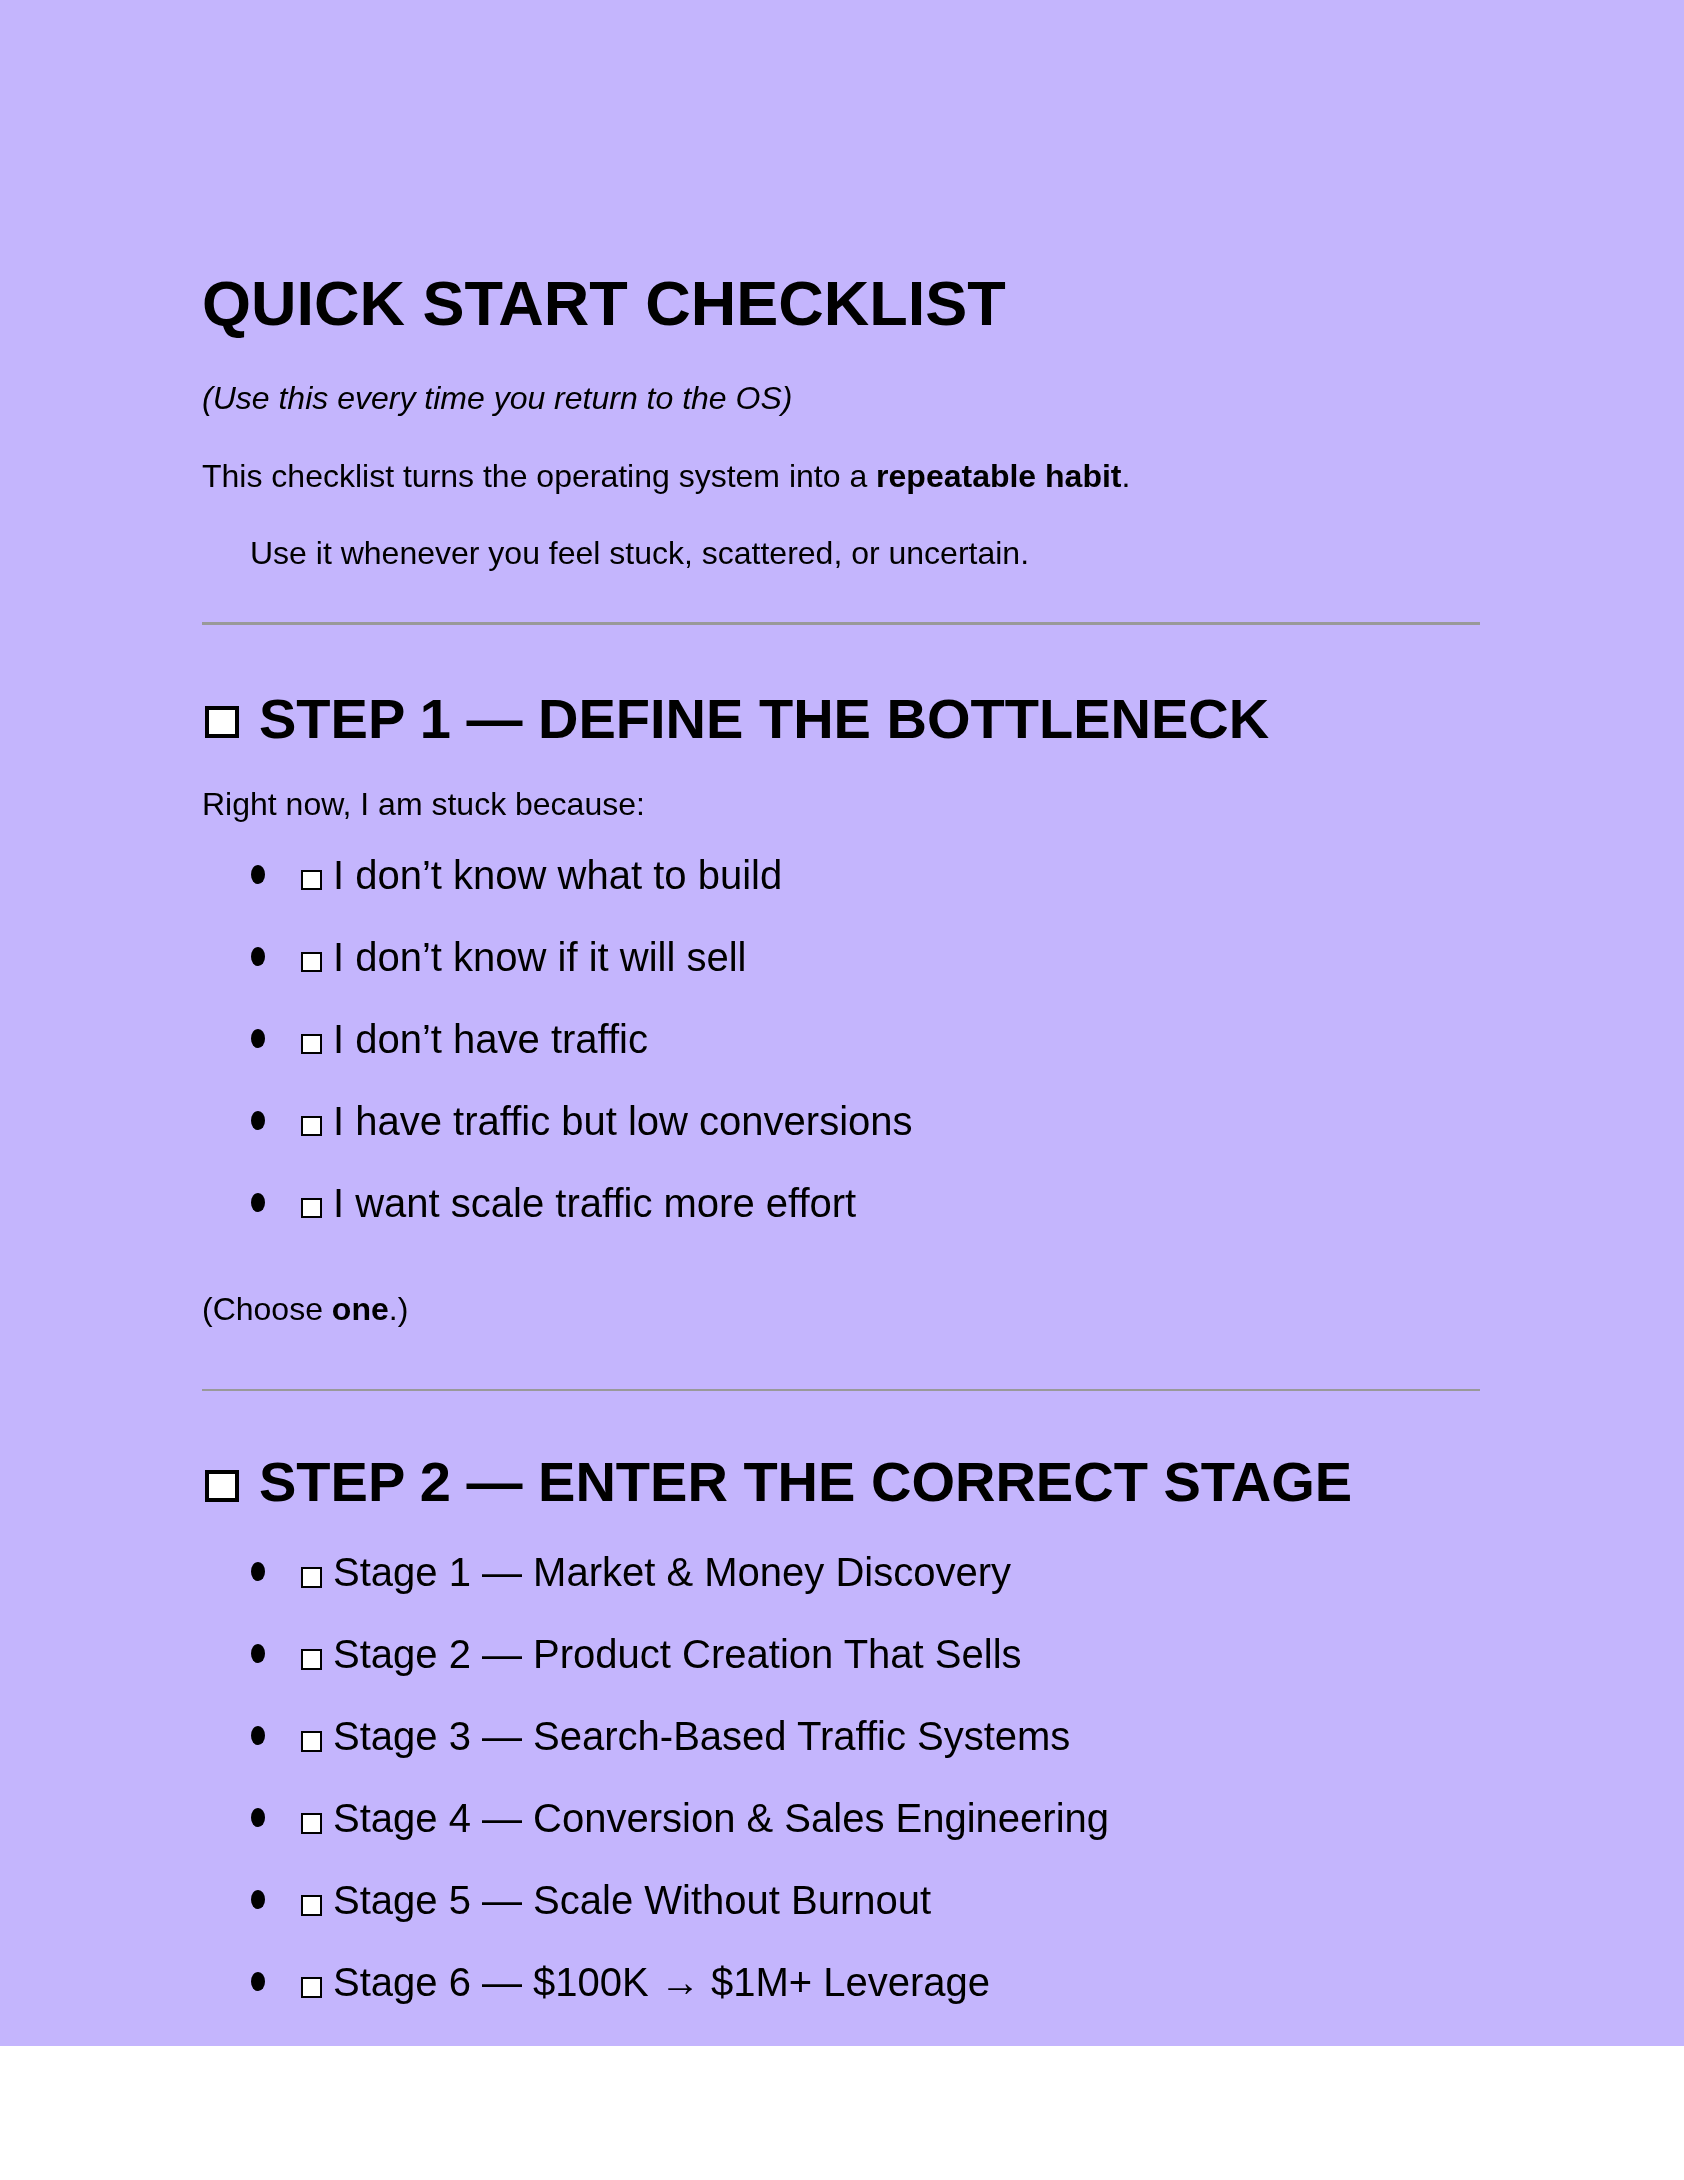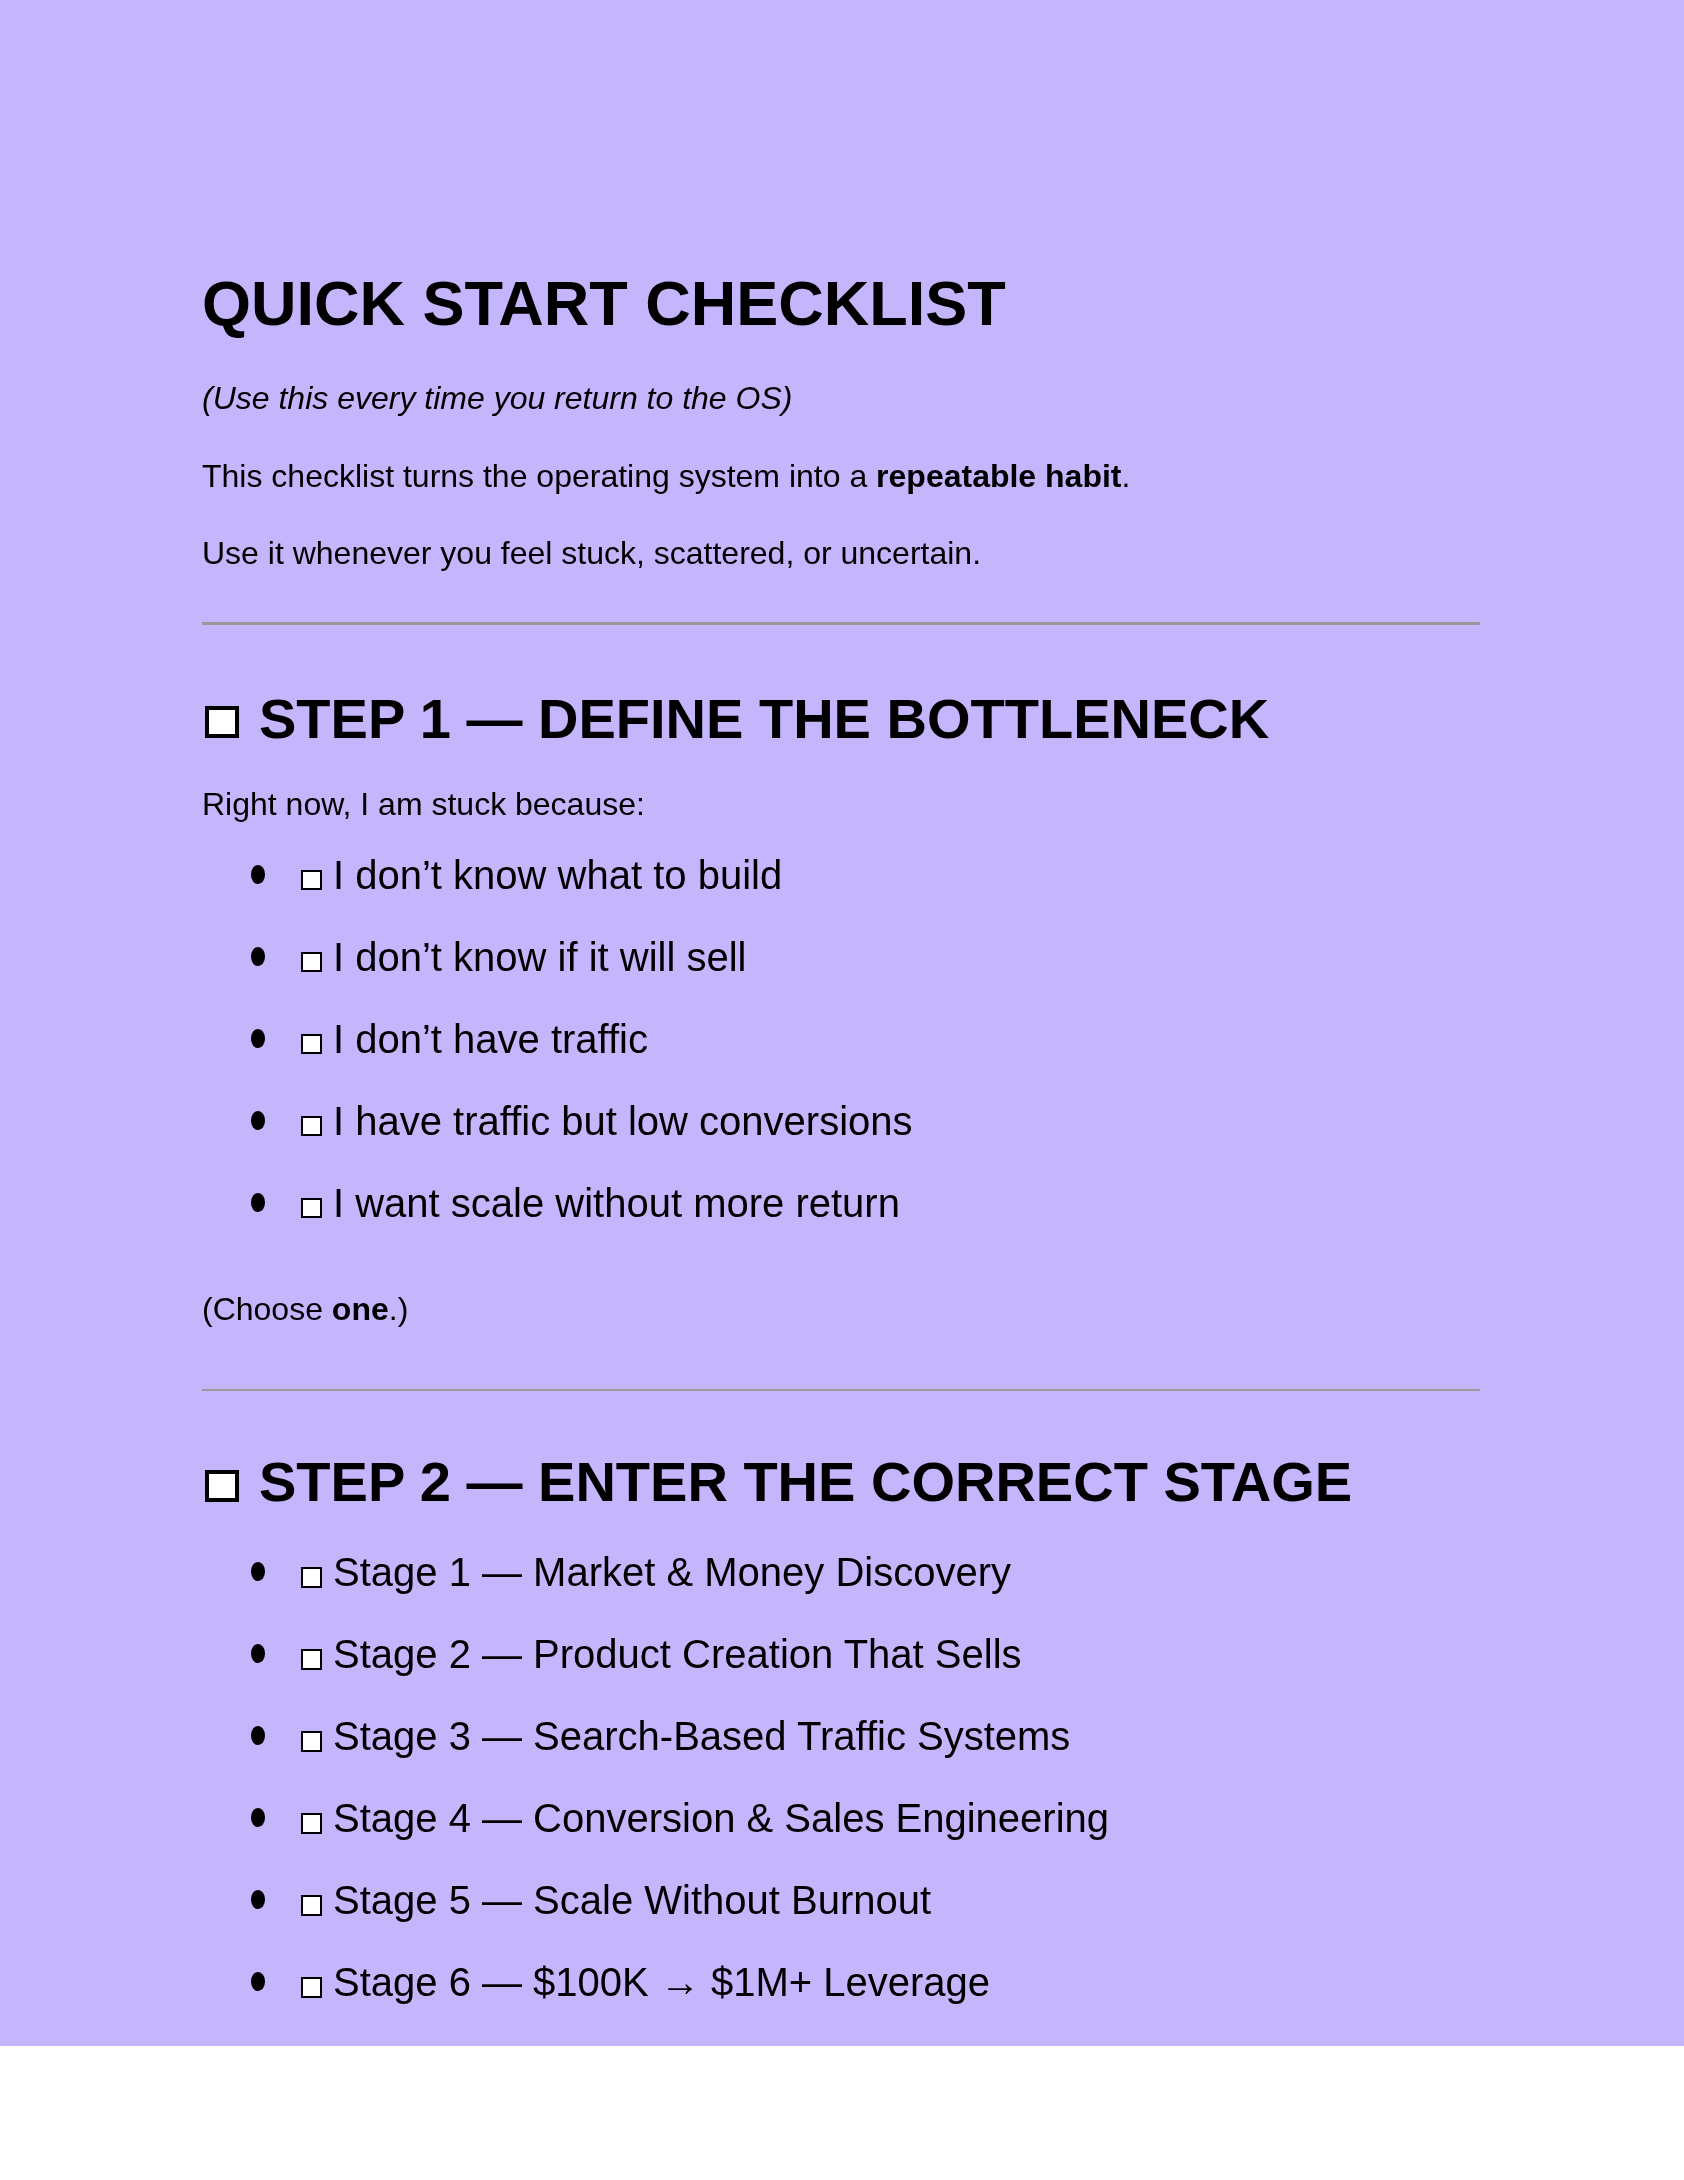--- a/index.html
+++ b/index.html
@@ -26,21 +26,21 @@
     letter-spacing: 0;
   }
   .para {
     margin: 0;
     font-size: 32px;
     line-height: 40px;
     font-weight: 400;
   }
   .para.usage-note { margin-top: 37px; font-style: italic; }
   .para.intro      { margin-top: 38px; }
-  .para.when-use   { margin-top: 37px; }
+  .para.when-use   { margin-top: 37px; margin-left: 48px; }
   .para b { font-weight: 700; }
 
   .rule {
     border: none;
     height: 2.6px;
     background: #999999;
     margin: 49px 0 0 0;
   }
   .rule.second { margin-top: 60px; }
 
@@ -124,21 +124,21 @@
   <div class="list-item">
     <span class="bullet"></span><span class="li-checkbox"></span><span>I don’t know if it will sell</span>
   </div>
   <div class="list-item">
     <span class="bullet"></span><span class="li-checkbox"></span><span>I don’t have traffic</span>
   </div>
   <div class="list-item">
     <span class="bullet"></span><span class="li-checkbox"></span><span>I have traffic but low conversions</span>
   </div>
   <div class="list-item">
-    <span class="bullet"></span><span class="li-checkbox"></span><span>I want scale without more return</span>
+    <span class="bullet"></span><span class="li-checkbox"></span><span>I want scale traffic more effort</span>
   </div>
 
   <p class="para choose"><span>(Choose </span><b>one</b><span>.)</span></p>
 
   <hr class="rule second">
 
   <h2 class="step-heading second"><span class="hd-checkbox"></span><span>STEP 2 — ENTER THE CORRECT STAGE</span></h2>
 
   <div class="list-item first-stage">
     <span class="bullet"></span><span class="li-checkbox"></span><span>Stage 1 — Market &amp; Money Discovery</span>

